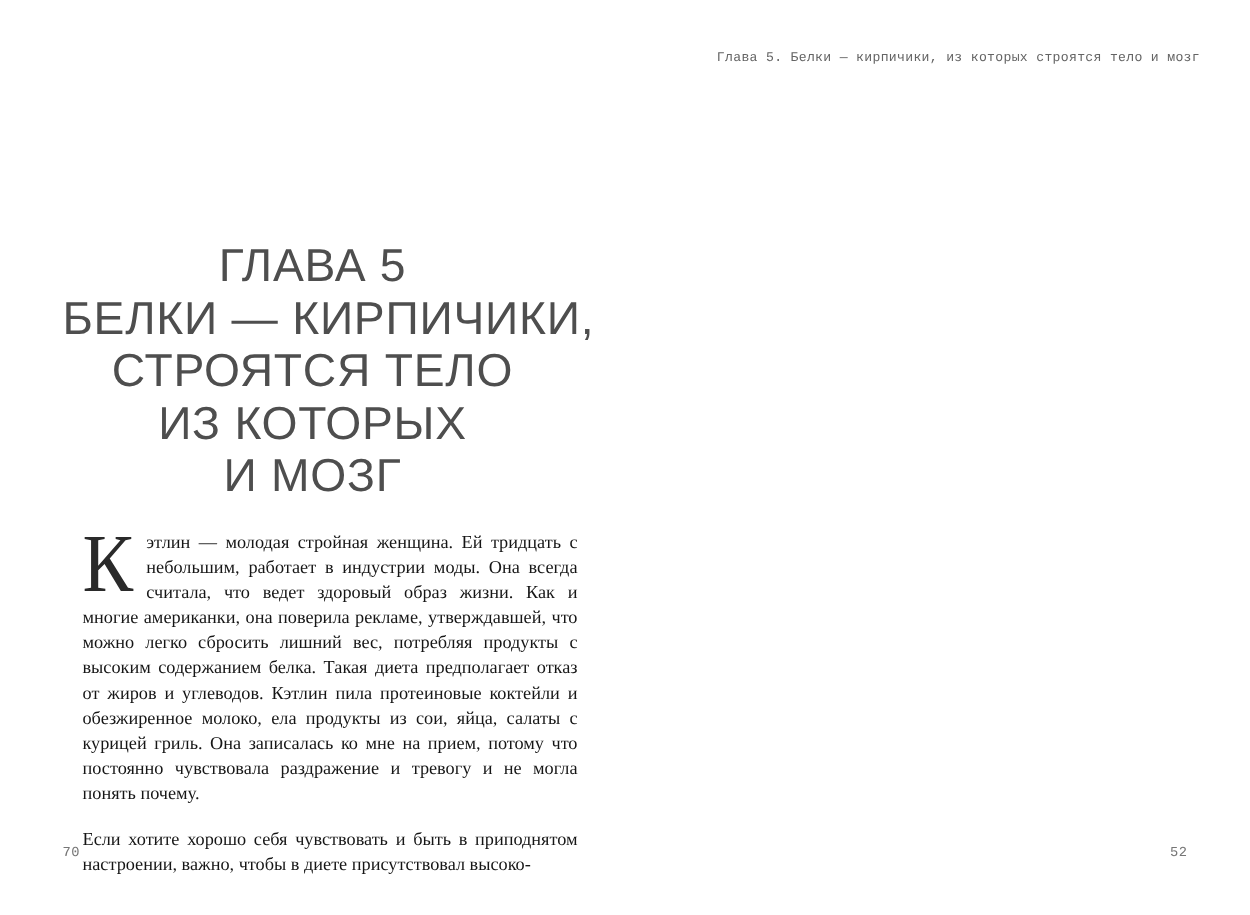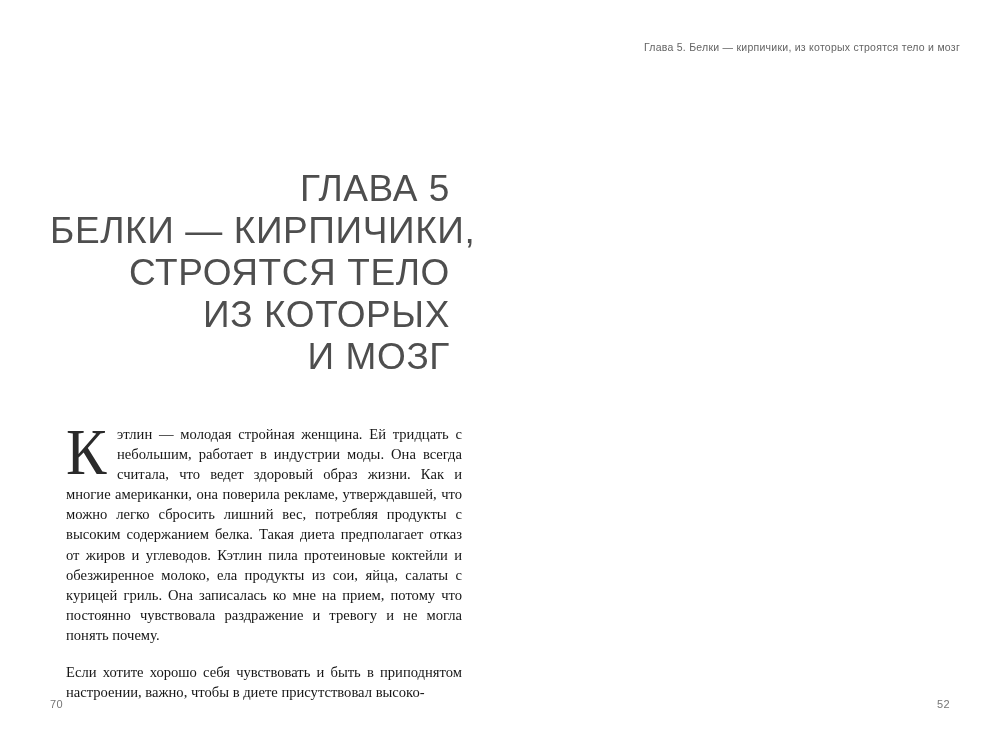--- a/index.html
+++ b/index.html
@@ -32,35 +32,35 @@
     background: #ffffff;
   }
   .page-left  { left: 0;   width: 500px; }
   .page-right { left: 500px; width: 500px; }
 
   
   .running-head {
     position: absolute;
     top: 41px;
     right: 40px;
-    font-family: Liberation Sans, sans-serif;
+    font-family: Liberation Mono, monospace;
     font-size: 10.5px;
     font-weight: 400;
     letter-spacing: 0.25px;
     color: #646464;
     white-space: nowrap;
   }
 
   
   .chapter-title {
     position: absolute;
     left: 50px;
-    top: 168px;
+    top: 192px;
     width: 400px;
-    text-align: right;
+    text-align: center;
     font-family: "Liberation Sans", "DejaVu Sans", sans-serif;
     font-weight: 300;
     font-size: 37px;
     line-height: 42px;
     letter-spacing: 0.6px;
     color: #4e4e4e;
     text-transform: uppercase;
   }
   .chapter-title .tline { display: block; white-space: nowrap; }
 
@@ -96,22 +96,22 @@
     line-height: 54px;
     margin: 1px 7px 0 0;
     color: #2a2a2a;
     transform: scaleX(0.92);
     transform-origin: left top;
   }
 
   
   .folio {
     position: absolute;
-    bottom: 22px;
-    font-family: Liberation Sans, sans-serif;
+    bottom: 43px;
+    font-family: Liberation Mono, monospace;
     font-size: 11px;
     letter-spacing: 0.4px;
     color: #767676;
   }
   .folio-left  { left: 50px; }
   .folio-right { right: 50px; }
 </style>
 </head>
 <body>
 

